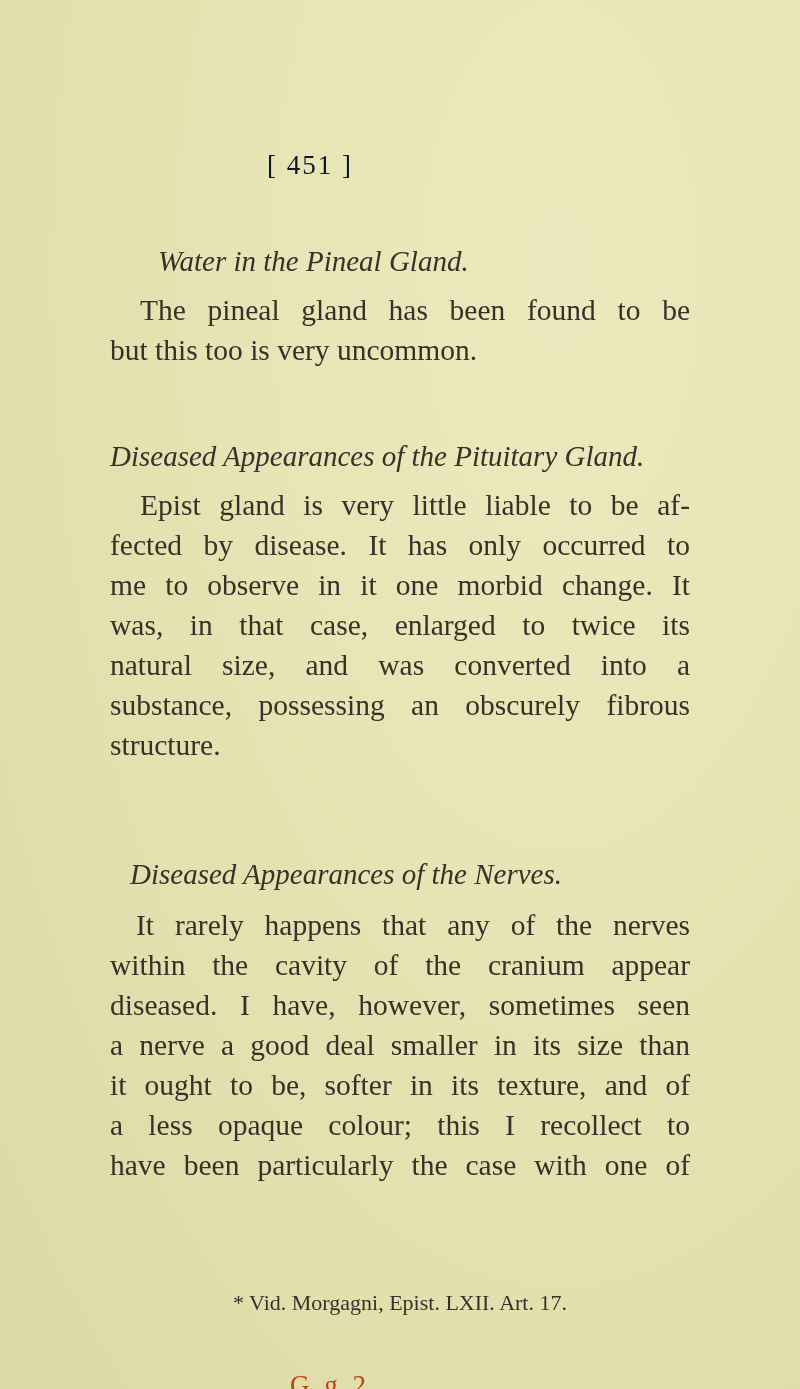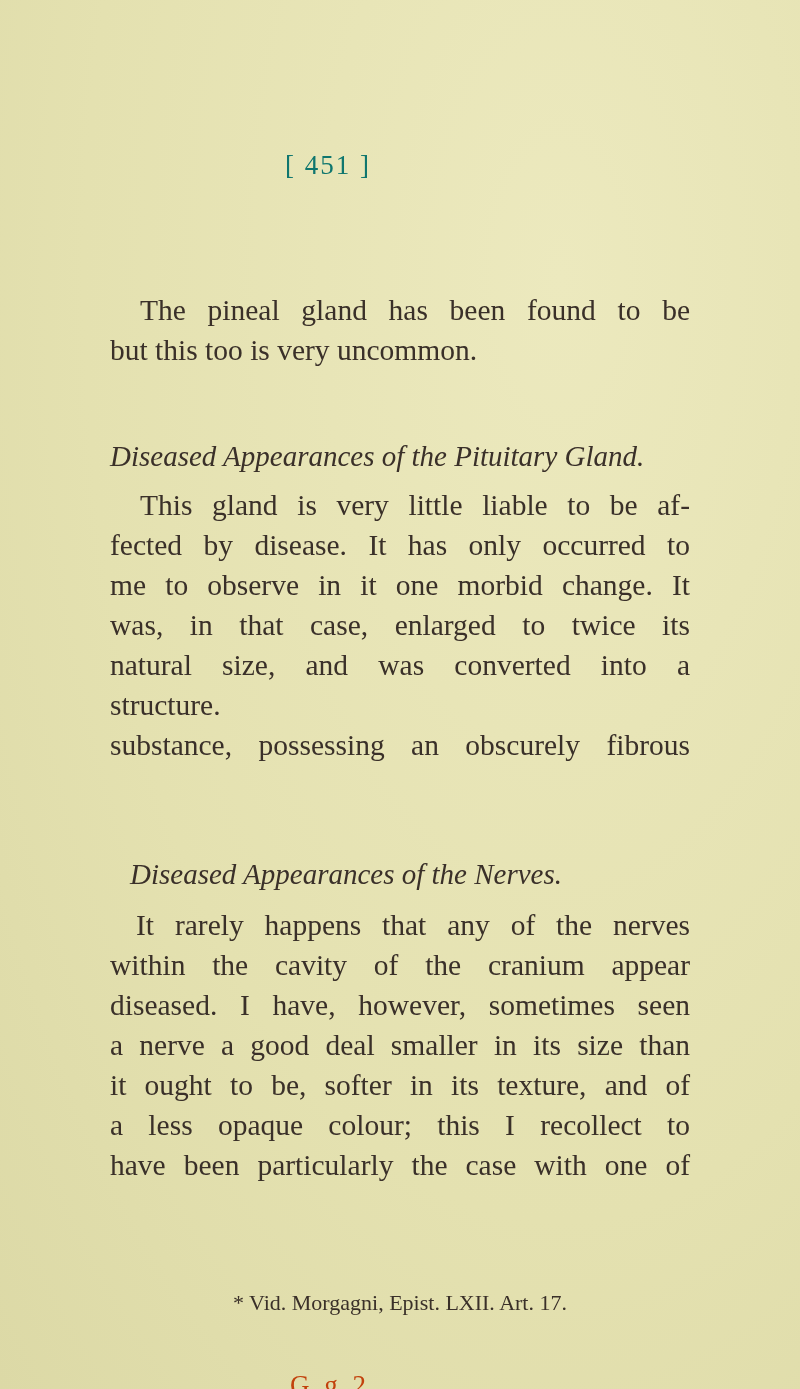--- a/index.html
+++ b/index.html
@@ -6,22 +6,22 @@
     body {
       width: 800px; height: 1389px;
       background: #e6e3b4;
       background-image: radial-gradient(ellipse at 70% 20%, #ece9be 0%, #e4e1b0 60%, #dcd9a6 100%);
       font-family: "Liberation Serif", "DejaVu Serif", serif;
       color: #3a3029;
       position: relative; overflow: hidden;
     }
     .page { position: absolute; left: 0; top: 0; width: 800px; height: 1389px; }
     .folio {
-      position: absolute; top: 150px; left: 285px; width: 150px;
-      font-size: 27px; letter-spacing: 2px; color: #0f766e;
+      position: absolute; top: 150px; left: 267px; width: 150px;
+      font-size: 27px; letter-spacing: 2px; color: #0f172a;
     }
     .heading {
       position: absolute; font-style: italic; font-size: 29px; color: #3a3029;
       white-space: nowrap;
     }
     .para { position: absolute; left: 110px; width: 580px; }
     .line {
       font-size: 29.5px; line-height: 40px; height: 40px;
       white-space: nowrap; text-align: justify; text-align-last: justify;
     }
@@ -35,34 +35,35 @@
       font-size: 27px; letter-spacing: 4px; color: #c2410c; text-align: center; margin-top: 48px;
     }
   </style>
 </head>
 <body>
 
 <div class="page">
 
   <div class="folio">[ 451 ]</div>
 
+  <div class="heading" style="left:158px; top:245px;">Water in the Pineal Gland.</div>
   <div class="para" style="top:290px;">
     <div class="line" style="text-indent:30px;">The pineal gland has been found to be</div>
     <div class="line last">but this too is very uncommon.</div>
   </div>
 
   <div class="heading" style="left:110px; top:440px;">Diseased Appearances of the Pituitary Gland.</div>
   <div class="para" style="top:485px;">
-    <div class="line" style="text-indent:30px;">This gland is very little liable to be af-</div>
+    <div class="line" style="text-indent:30px;">Epist gland is very little liable to be af-</div>
     <div class="line">fected by disease. It has only occurred to</div>
     <div class="line">me to observe in it one morbid change. It</div>
     <div class="line">was, in that case, enlarged to twice its</div>
     <div class="line">natural size, and was converted into a</div>
+    <div class="line">substance, possessing an obscurely fibrous</div>
     <div class="line last">structure.</div>
-    <div class="line">substance, possessing an obscurely fibrous</div>
   </div>
 
   <div class="heading" style="left:130px; top:858px;text-align:center;">Diseased Appearances of the Nerves.</div>
   <div class="para" style="top:905px;">
     <div class="line" style="text-indent:26px;">It rarely happens that any of the nerves</div>
     <div class="line">within the cavity of the cranium appear</div>
     <div class="line">diseased. I have, however, sometimes seen</div>
     <div class="line">a nerve a good deal smaller in its size than</div>
     <div class="line">it ought to be, softer in its texture, and of</div>
     <div class="line">a less opaque colour; this I recollect to</div>

